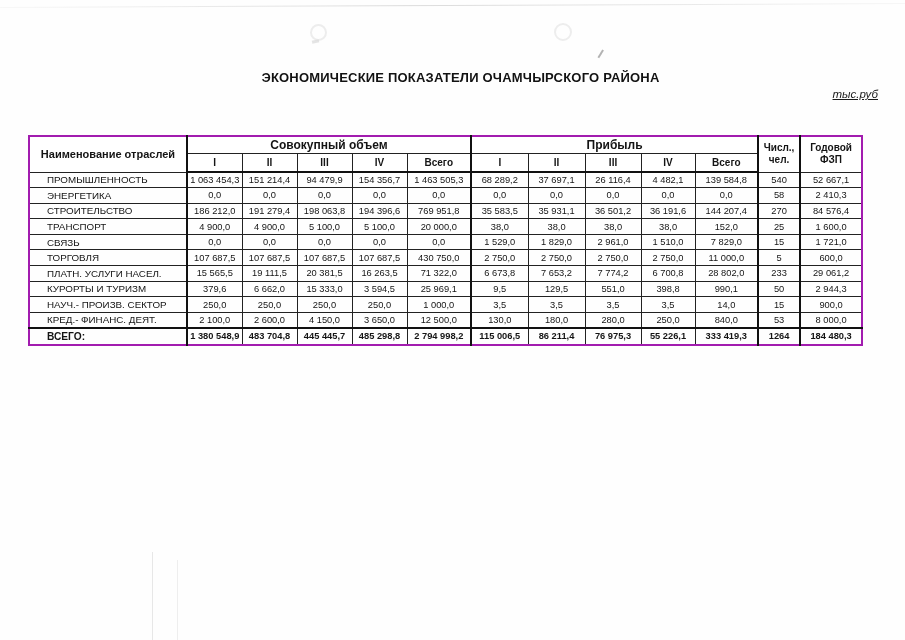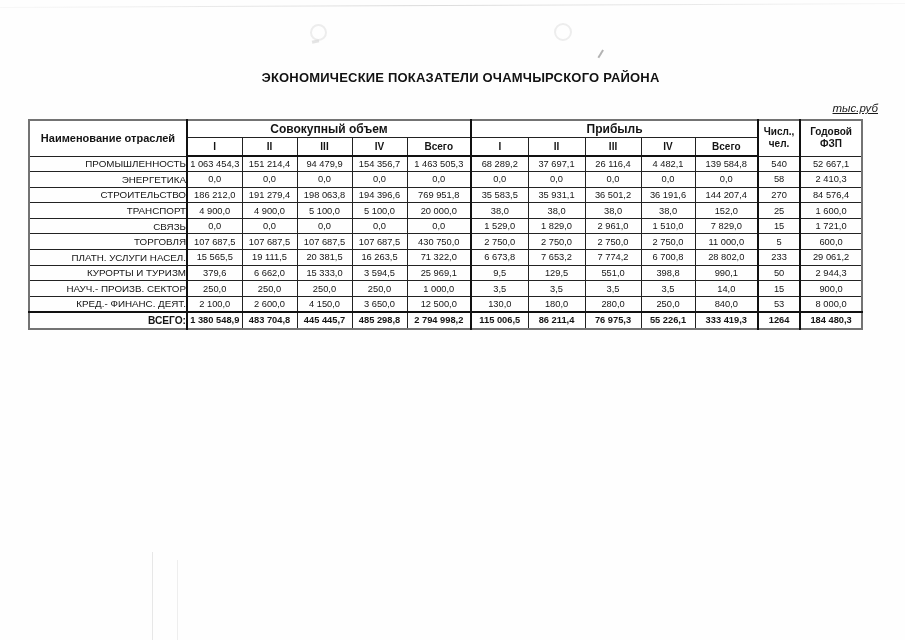--- a/index.html
+++ b/index.html
@@ -29,44 +29,45 @@
   .vs1 { left: 152px; top: 552px; height: 88px; }
   .vs2 { left: 177px; top: 560px; height: 80px; opacity: .7; }
 
   
   .doc-title {
     position: absolute; top: 71px; left: 8px; width: 905px;
     text-align: center; font-weight: bold; font-size: 13px; line-height: 14.5px;
     letter-spacing: 0.2px; color: #121212;
   }
   .units-label {
-    position: absolute; top: 102px; right: 27px;
+    position: absolute; top: 88px; right: 27px;
     font-style: italic; font-size: 11.5px; color: #1a1a1a; text-decoration: underline;
   }
 
   
   .table-wrap { position: absolute; left: 28px; top: 119px; }
   table {
     border-collapse: collapse; table-layout: fixed; width: 670px;
-    border: 2px solid #737373;
+    border: 2px solid #a21caf;
+    margin-top: 16px;
   }
   th, td {
     border: 1px solid #222;
     overflow: hidden; white-space: nowrap;
     color: #141414;
   }
   th { font-weight: bold; background: #fff; }
   .h-name { font-size: 11px; height: 36px; }
   .h-group { font-size: 12px; }
   .h-side { font-size: 10px; line-height: 1.25; }
   tr.sub th { font-size: 10px; height: 19px; border-bottom: 2px solid #111; }
   .sec { border-left: 2px solid #111 !important; }
 
   tbody td { font-size: 9.3px; height: 15.6px; }
-  td.c-name { text-align: right; padding-left: 8px; font-size: 9.8px; }
+  td.c-name { text-align: left; padding-left: 17px; font-size: 9.8px; }
   td.c-num { text-align: center; }
   .c-total { font-weight: normal; }
   tr.row-total td { border-top: 2px solid #111; font-weight: bold; height: 17px; }
   tr.row-total td.c-name { font-size: 10.2px; border-radius: 6px; }
 </style>
 </head>
 <body>
 
 <div class="page">
 

